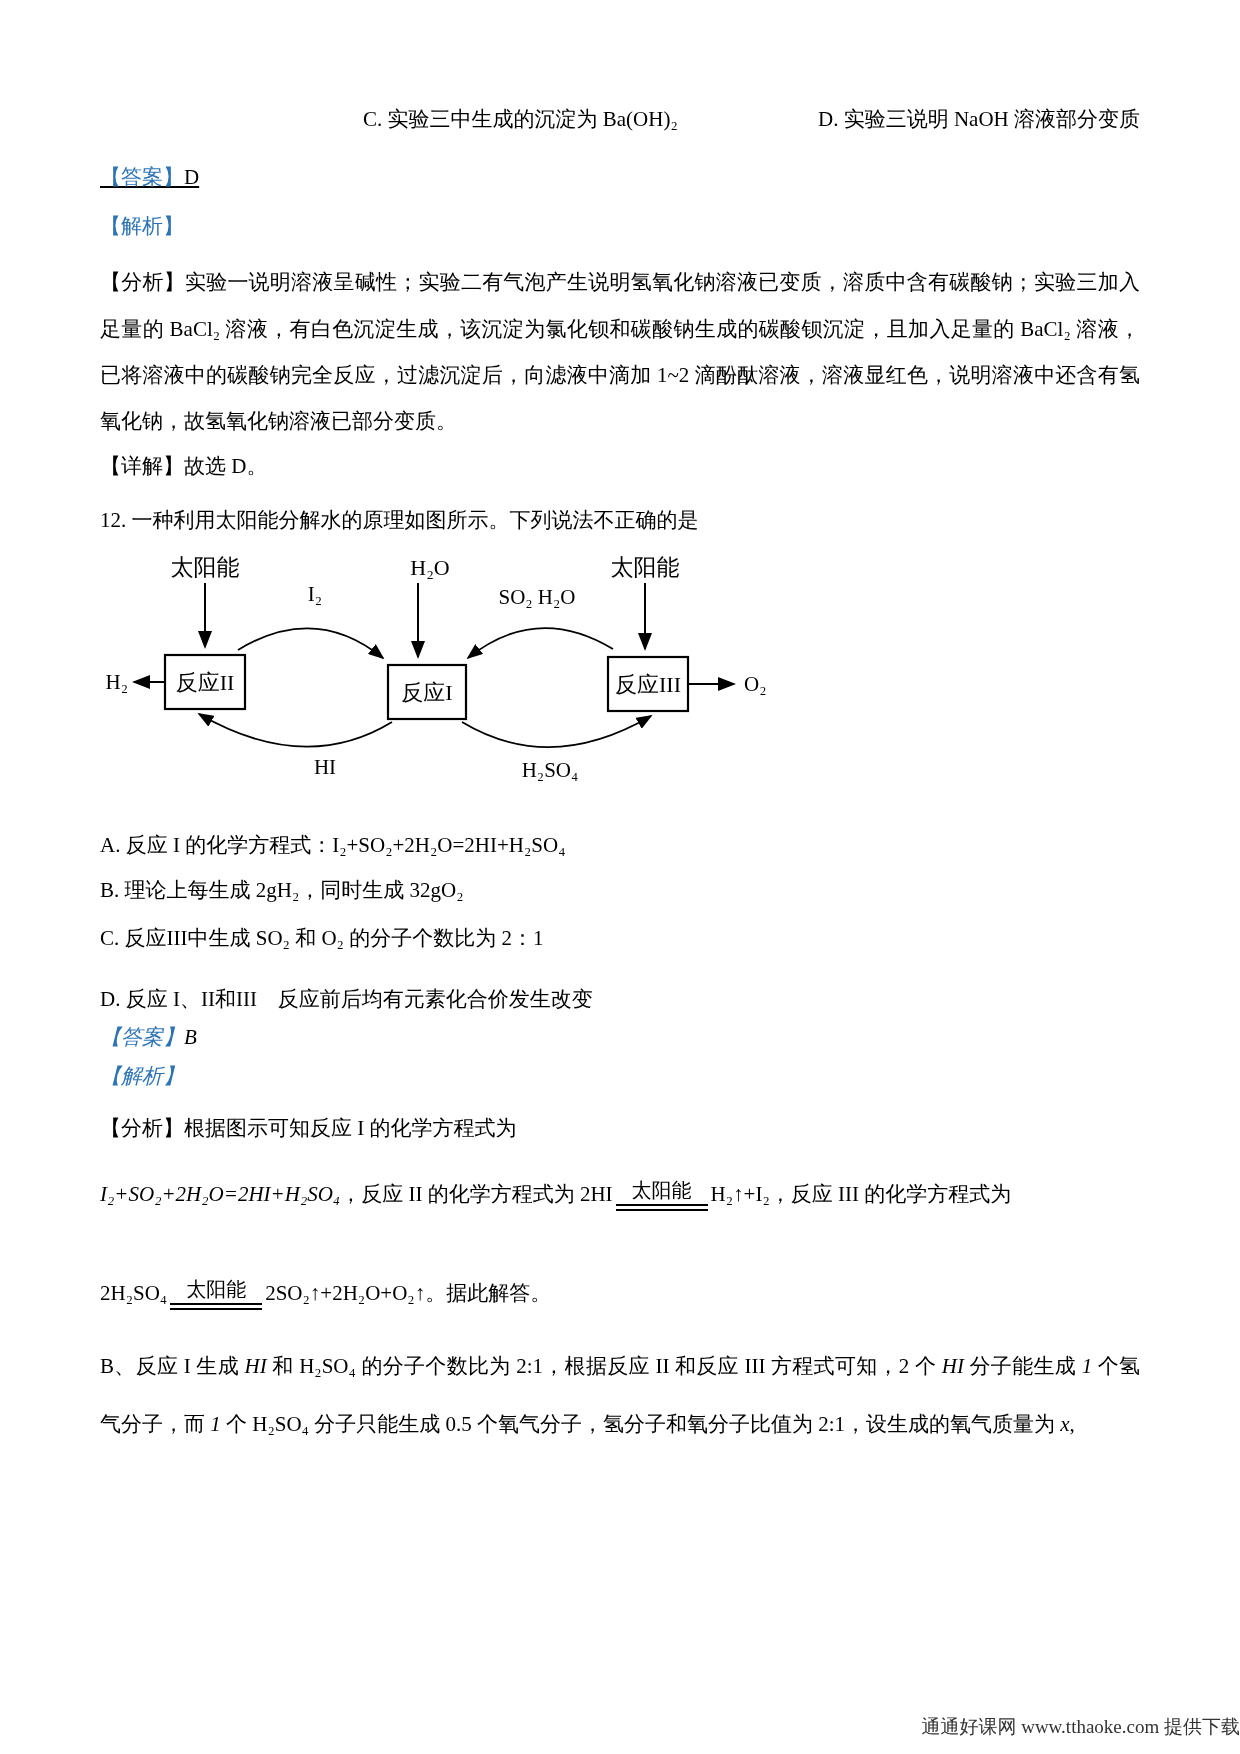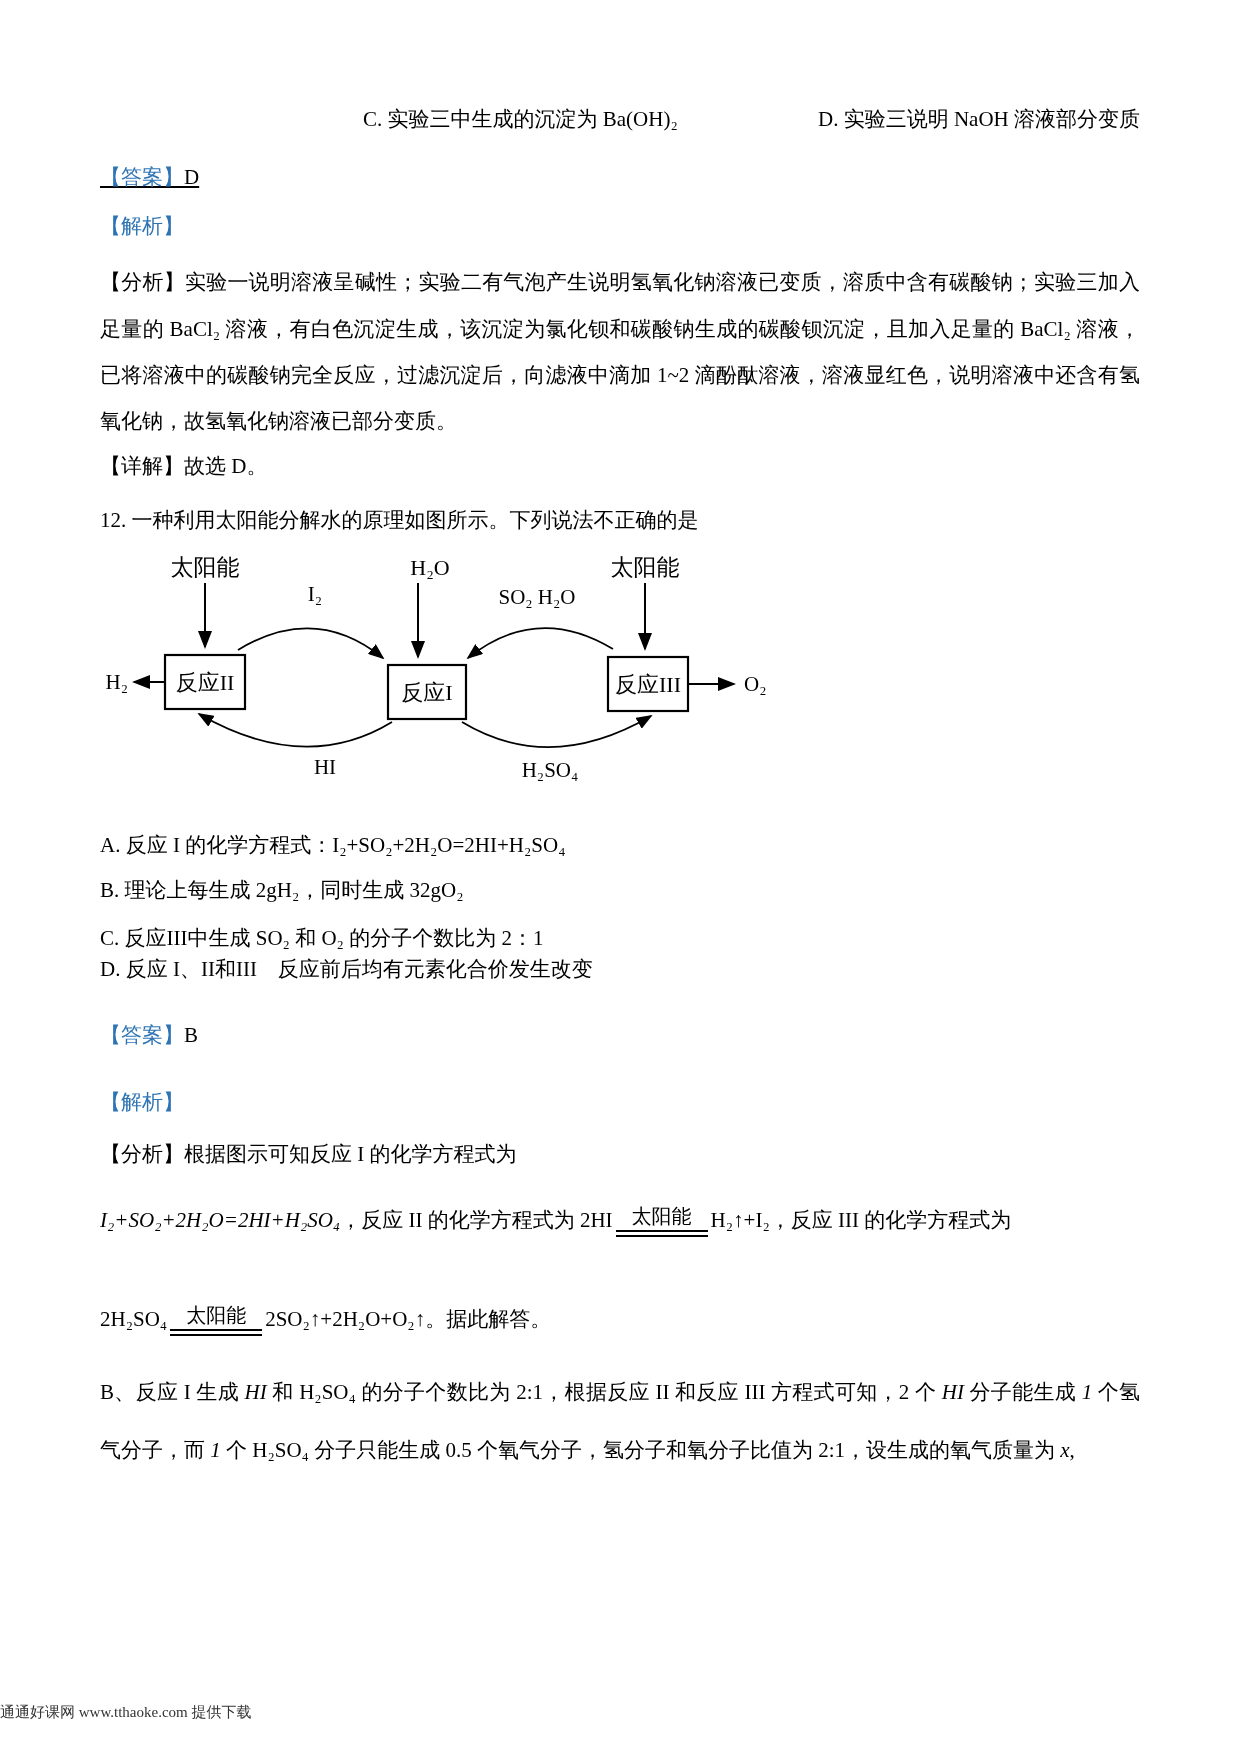--- a/index.html
+++ b/index.html
@@ -13,40 +13,40 @@
     font-family:"Liberation Serif","DejaVu Serif",serif;
     font-size:21px;line-height:1.45;color:#000;
     overflow:hidden;
   }
   p{margin:0;}
   .blue{color:var(--accent,#2e74b5);}
   .it{font-style:italic;}
   .opt-row{display:flex;margin-top:0;justify-content:flex-end;}
   .opt-c{width:455px;}
   .mt28{margin-top:28px;text-decoration:underline;} .mt27{margin-top:14px;} .mt25{margin-top:25px;}
-  .mt23{margin-top:23px;} .mt22{margin-top:22px;} .mt20{margin-top:36px;}
-  .mt18{margin-top:18px;} .mt15{margin-top:0;}
+  .mt23{margin-top:23px;} .mt22{margin-top:22px;} .mt20{margin-top:8px;font-style:italic;}
+  .mt18{margin-top:18px;} .mt15{margin-top:30px;}
   .mt7{margin-top:7px;}  .mt36{margin-top:36px;} .mt67{margin-top:67px;}
   .mt47{margin-top:47px;}
   .para-justify{text-align:justify;line-height:2.2;}
   .wide-lines{line-height:2.72;text-align:justify;margin-top:28px;}
   .diagram-wrap{margin-top:12px;}
   .eq-line{white-space:nowrap;}
   .cond{
     display:inline-flex;flex-direction:column;align-items:center;
     vertical-align:4px;margin:0 3px;
   }
   .cond-label{font-size:20px;line-height:1.15;}
   .cond-dline{
     width:92px;height:3px;margin-top:2px;
     border-top:2px solid #000;border-bottom:2px solid #000;
   }
   .footer{
-    position:absolute;left:0;bottom:30px;width:100%;
-    text-align:left;font-size:15px;color:#333;
+    position:absolute;left:0;bottom:13px;width:100%;
+    text-align:right;font-size:19px;color:#333;
     font-family:"Liberation Serif","DejaVu Serif",serif;
   }
   svg text{font-family:"Liberation Serif","DejaVu Serif",serif;}
 </style>
 </head>
 <body>
 
 <div class="page">
 
   <div class="opt-row">

